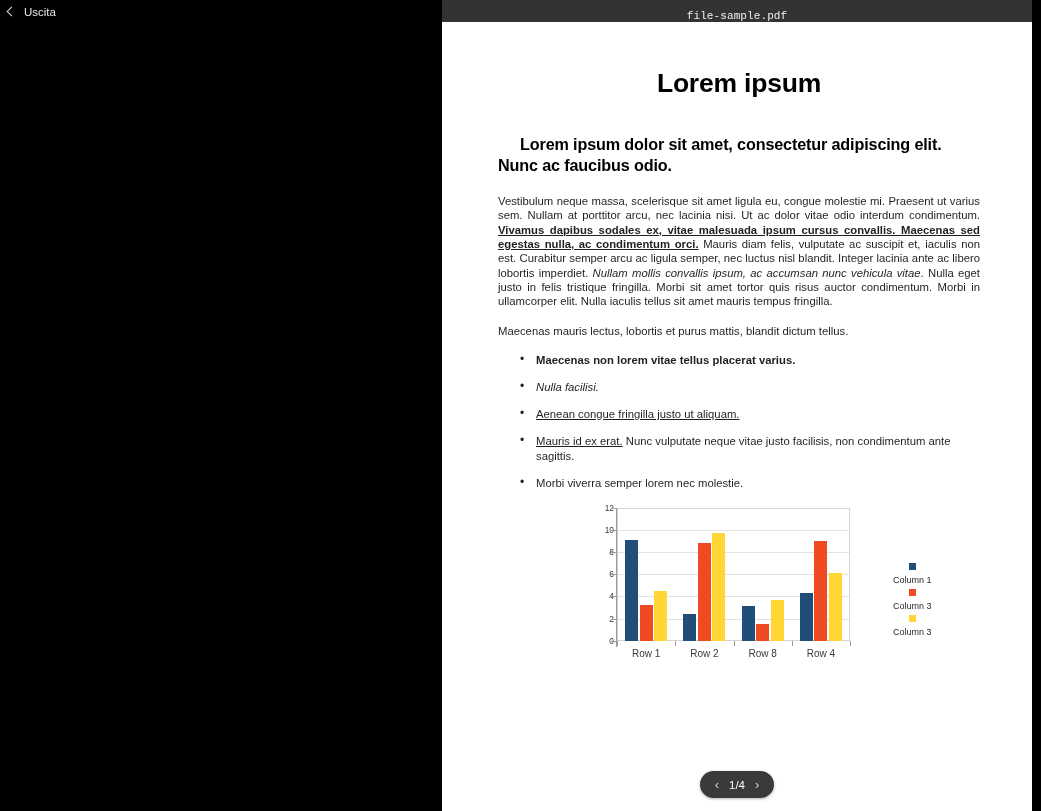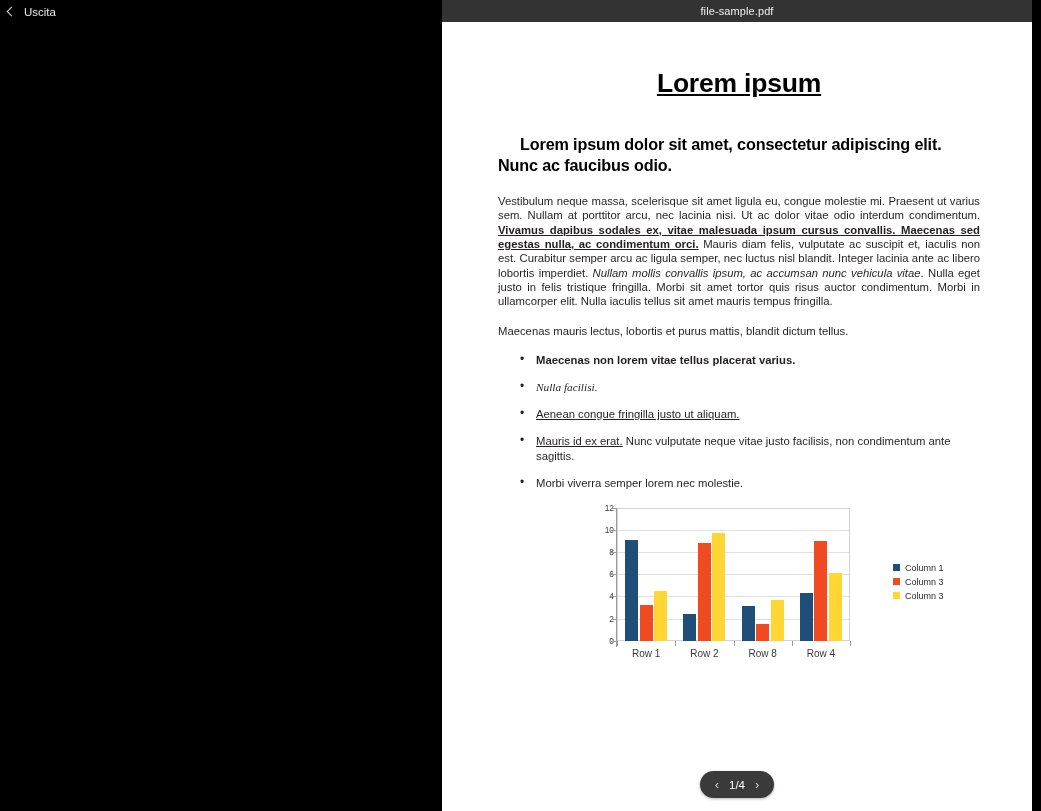--- a/index.html
+++ b/index.html
@@ -32,21 +32,21 @@
 
   
   .viewer {
     position: absolute; left: 442px; top: 0;
     width: 590px; height: 811px;
     background: #ffffff;
   }
   .titlebar {
     position: absolute; left: 0; top: 0; width: 590px; height: 22px;
     background: #333333;
-    display: flex; align-items: center; justify-content: center;
+    display: flex; align-items: flex-end; justify-content: center; font-family: Liberation Mono, monospace;
   }
   .titlebar-text {
     color: #f0f0f0; font-size: 11px; letter-spacing: .1px;
   }
   .right-black {
     position: absolute; left: 1032px; top: 0; width: 9px; height: 811px;
     background: #000000;
   }
 
   
@@ -55,21 +55,21 @@
     width: 590px; height: 789px;
     background: #ffffff; overflow: hidden;
   }
   .page-inner {
     position: absolute; left: 56px; top: 0px; width: 482px;
   }
 
   h1.doc-title {
     text-align: center;
     font-size: 26.5px; font-weight: bold; color: #000;
-    margin-top: 46px; letter-spacing: -0.2px; text-decoration: underline;
+    margin-top: 46px; letter-spacing: -0.2px;
   }
   h2.doc-sub {
     font-size: 16.2px; font-weight: bold; color: #000;
     margin-top: 35px; text-indent: 22px; line-height: 1.27;
     letter-spacing: -0.15px;
   }
   p.body {
     font-size: 11.3px; color: #231f20; text-align: justify;
     line-height: 1.265; margin-top: 19px;
   }
@@ -80,21 +80,21 @@
   ul.doc-list { margin-top: 14px; list-style: none; }
   ul.doc-list li {
     position: relative; font-size: 11.3px; color: #231f20;
     line-height: 1.3; margin-bottom: 12.5px; padding-left: 38px;
   }
   ul.doc-list li::before {
     content: "•"; position: absolute; left: 22px; top: -1px;
     font-size: 12px; color: #231f20;
   }
   .li-b { font-weight: bold; }
-  .li-i { font-style: italic; font-family: Liberation Serif, serif; }
+  .li-i { font-style: italic; }
   .li-u { text-decoration: underline; }
 
   
   .chart-wrap {
     position: relative; margin: 17px 0 0 0;
     width: 482px; height: 155px;
   }
   .chart {
     position: absolute; left: 94px; top: 0;
     width: 290px; height: 155px;
@@ -139,21 +139,21 @@
   .x-ticks {
     position: absolute; left: 25px; top: 133px; right: 32px; height: 6px;
   }
   .x-ticks i {
     position: absolute; top: 0; width: 1px; height: 5px; background: #9a9a9a;
   }
   .legend {
     position: absolute; left: 395px; top: 55px;
   }
   .legend-row {
-    display: flex; align-items: center; gap: 5px; margin-bottom: 4px;
+    display: flex; align-items: center; gap: 5px; margin-bottom: 4px; flex-direction: column;
   }
   .legend-swatch { width: 7px; height: 7px; display: block; }
   .legend-label { font-size: 9px; color: #2b2b2b; }
 
   
   .pagenav {
     position: absolute; left: 50%; top: 771px;
     transform: translateX(-50%);
     height: 27px; min-width: 74px;
     background: #3a3a3a; border-radius: 14px;

